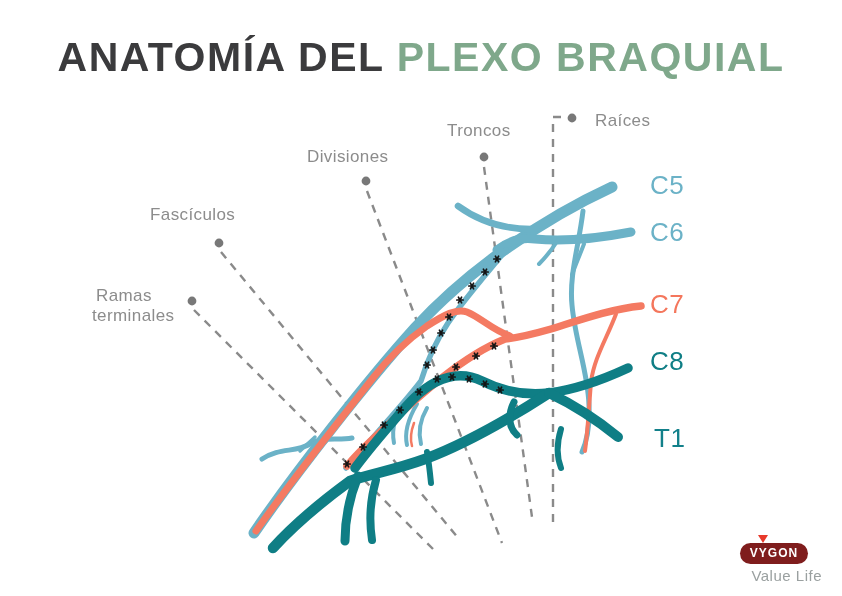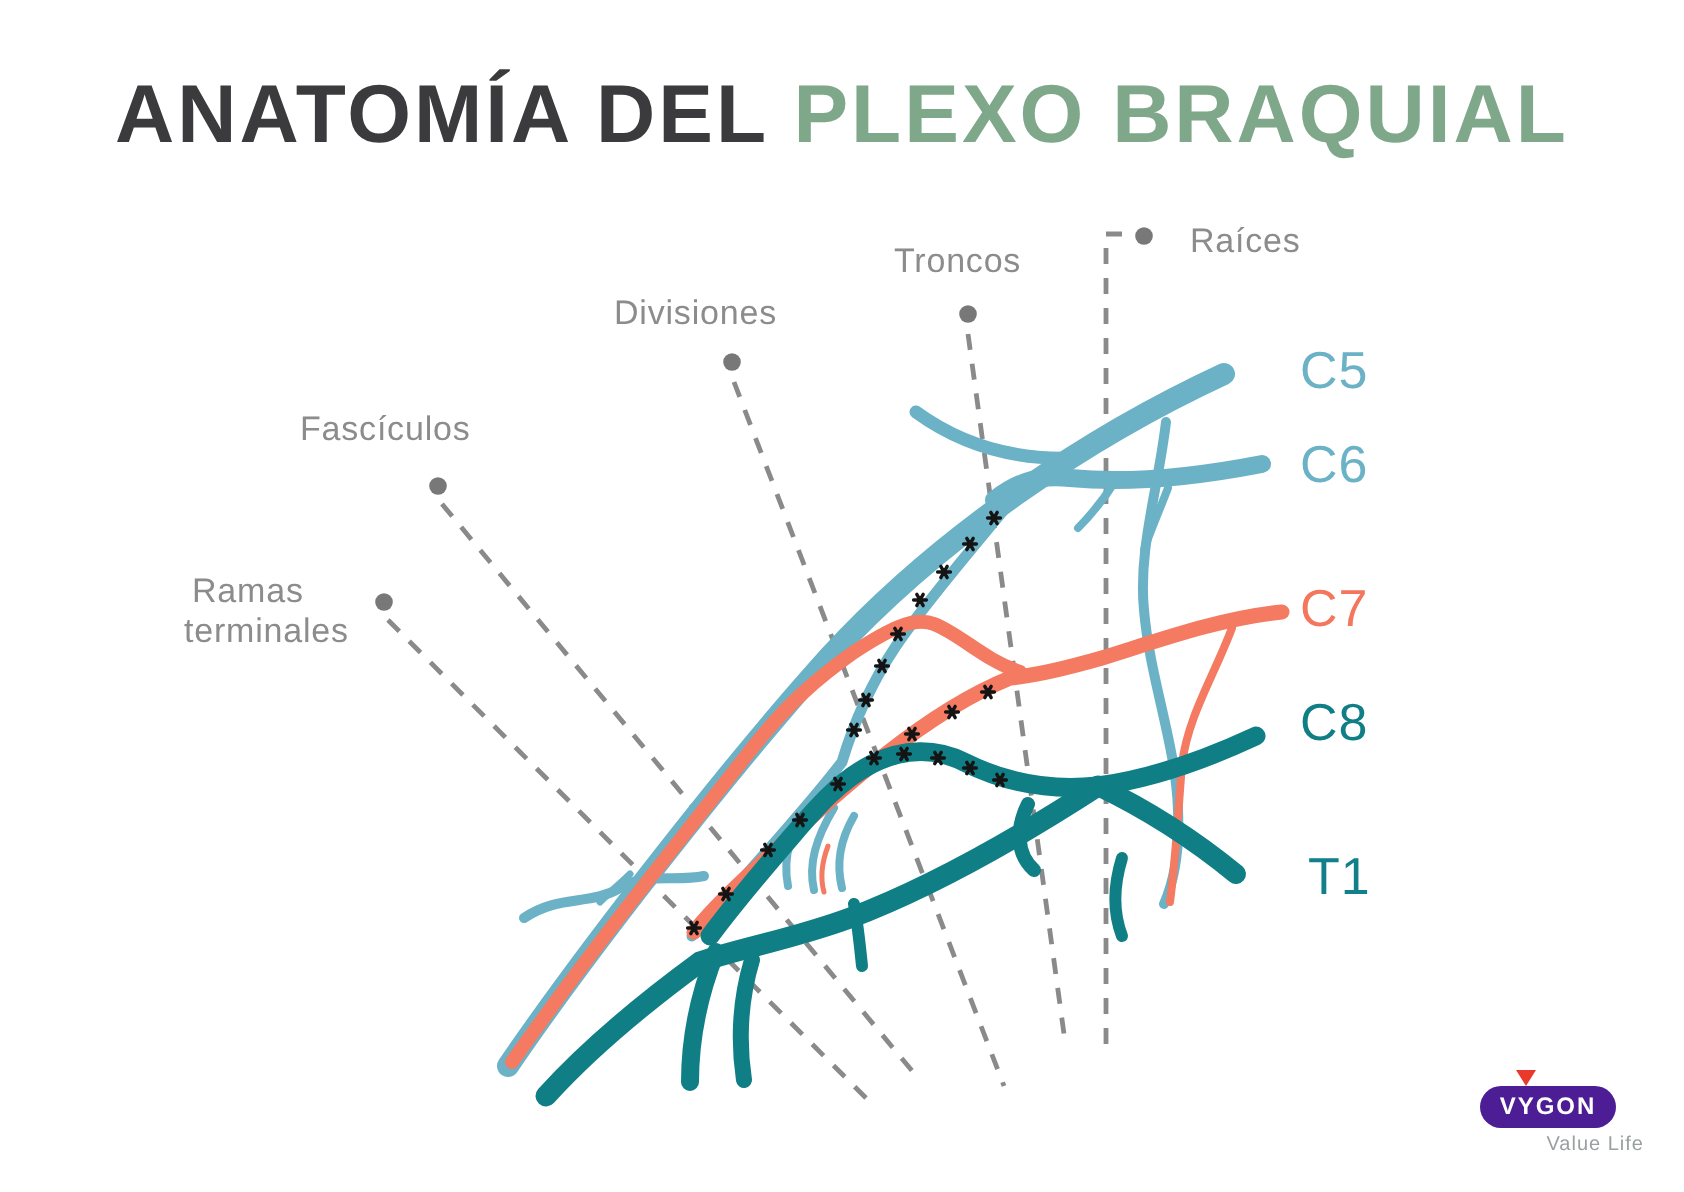--- a/index.html
+++ b/index.html
@@ -23,27 +23,27 @@
   .teal{stroke:#0f7e85;fill:none;stroke-linecap:round;}
   .marker{stroke:#141414;stroke-width:1.7;fill:none;stroke-linecap:round;}
   
   .logo{position:absolute;left:738px;top:532px;width:86px;height:50px;}
   .logo .tri{
     position:absolute;left:20px;top:3px;width:0;height:0;
     border-left:5px solid transparent;border-right:5px solid transparent;
     border-top:8px solid #e8392b;
   }
   .logo .pill{
-    position:absolute;left:2px;top:11px;width:68px;height:21px;background:#4c1d95;
+    position:absolute;left:2px;top:11px;width:68px;height:21px;background:#7f1d1d;
     border-radius:11px;color:#ffffff;font-weight:bold;font-size:12px;
     letter-spacing:1px;text-align:center;line-height:21px;
   }
   .logo .tag{
     position:absolute;left:0;top:35px;width:84px;text-align:right;
-    color:#9aa0a0;font-size:10px;letter-spacing:.5px;
+    color:#9aa0a0;font-size:15px;letter-spacing:.5px;
   }
 </style>
 </head>
 <body>
 
 <div class="title">
   <span class="t1">ANATOMÍA DEL</span>
   <span class="t2">PLEXO BRAQUIAL</span>
 </div>
 

